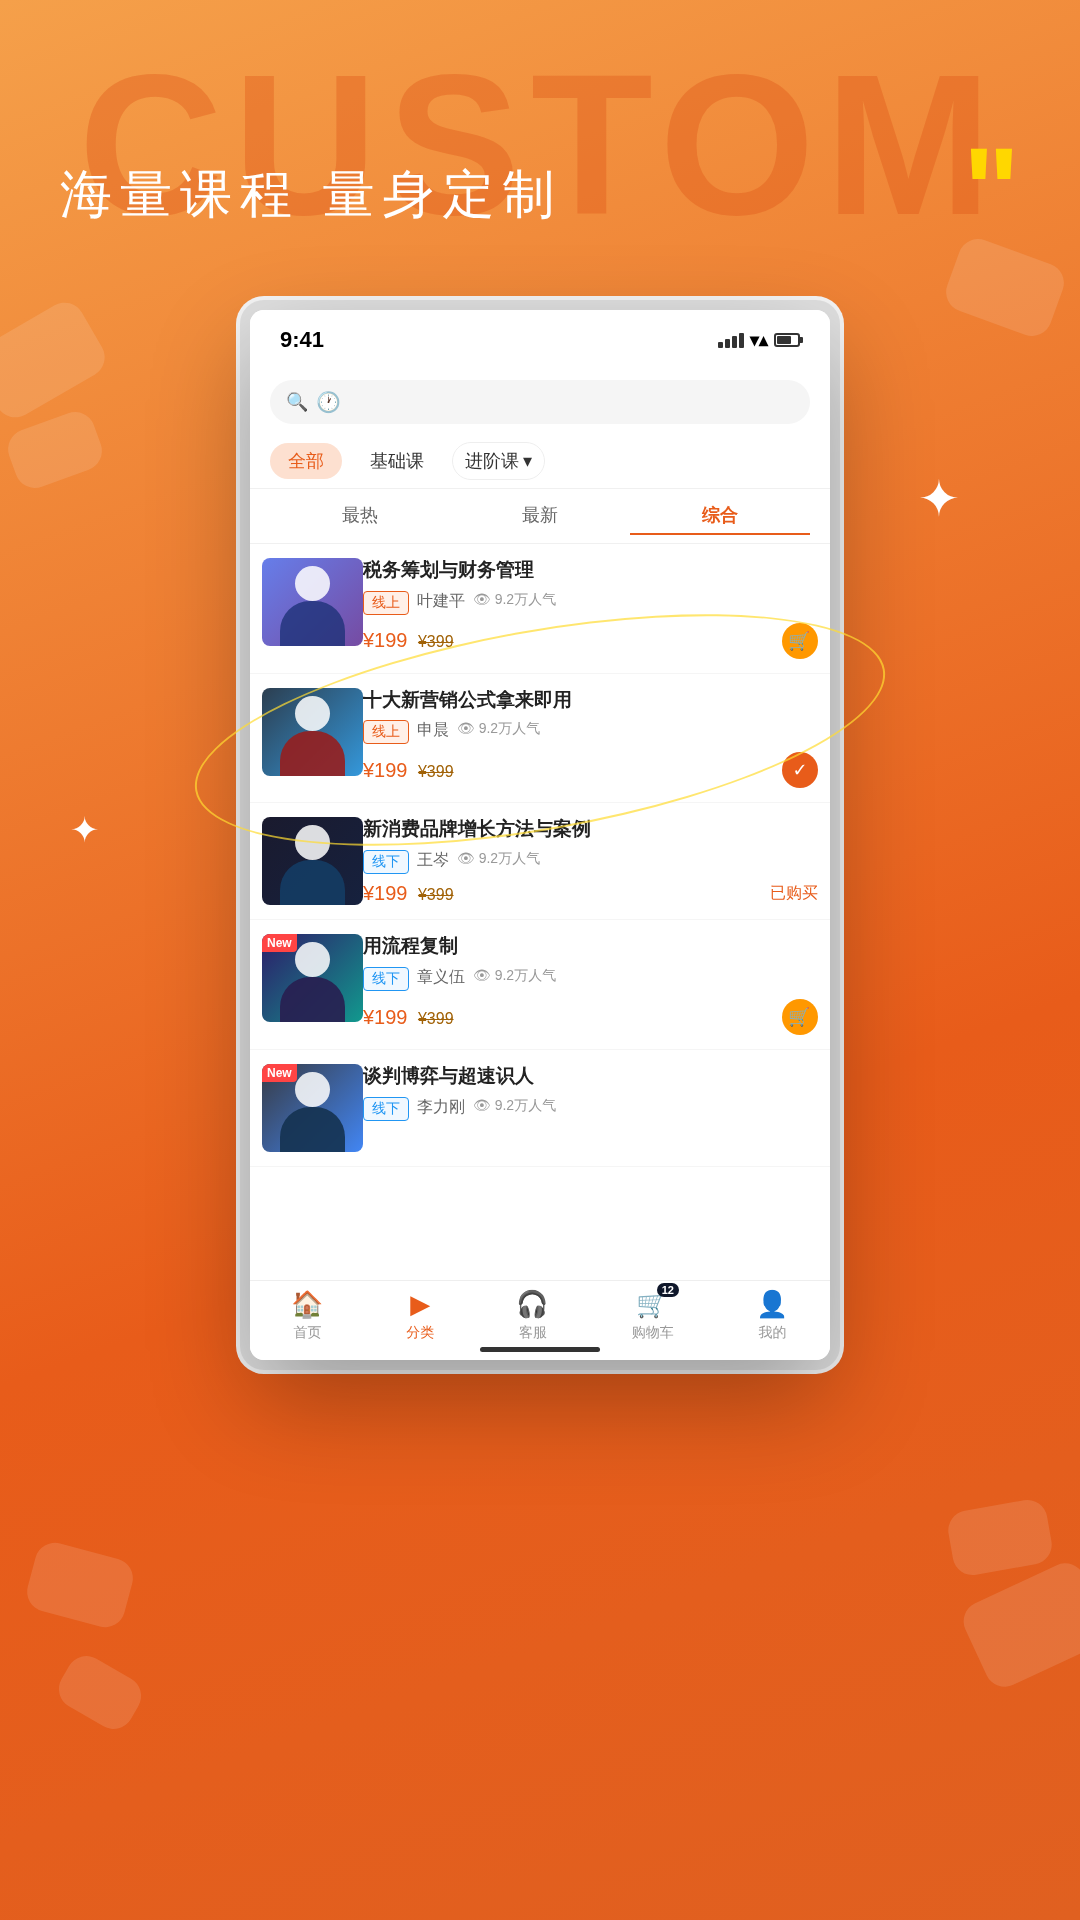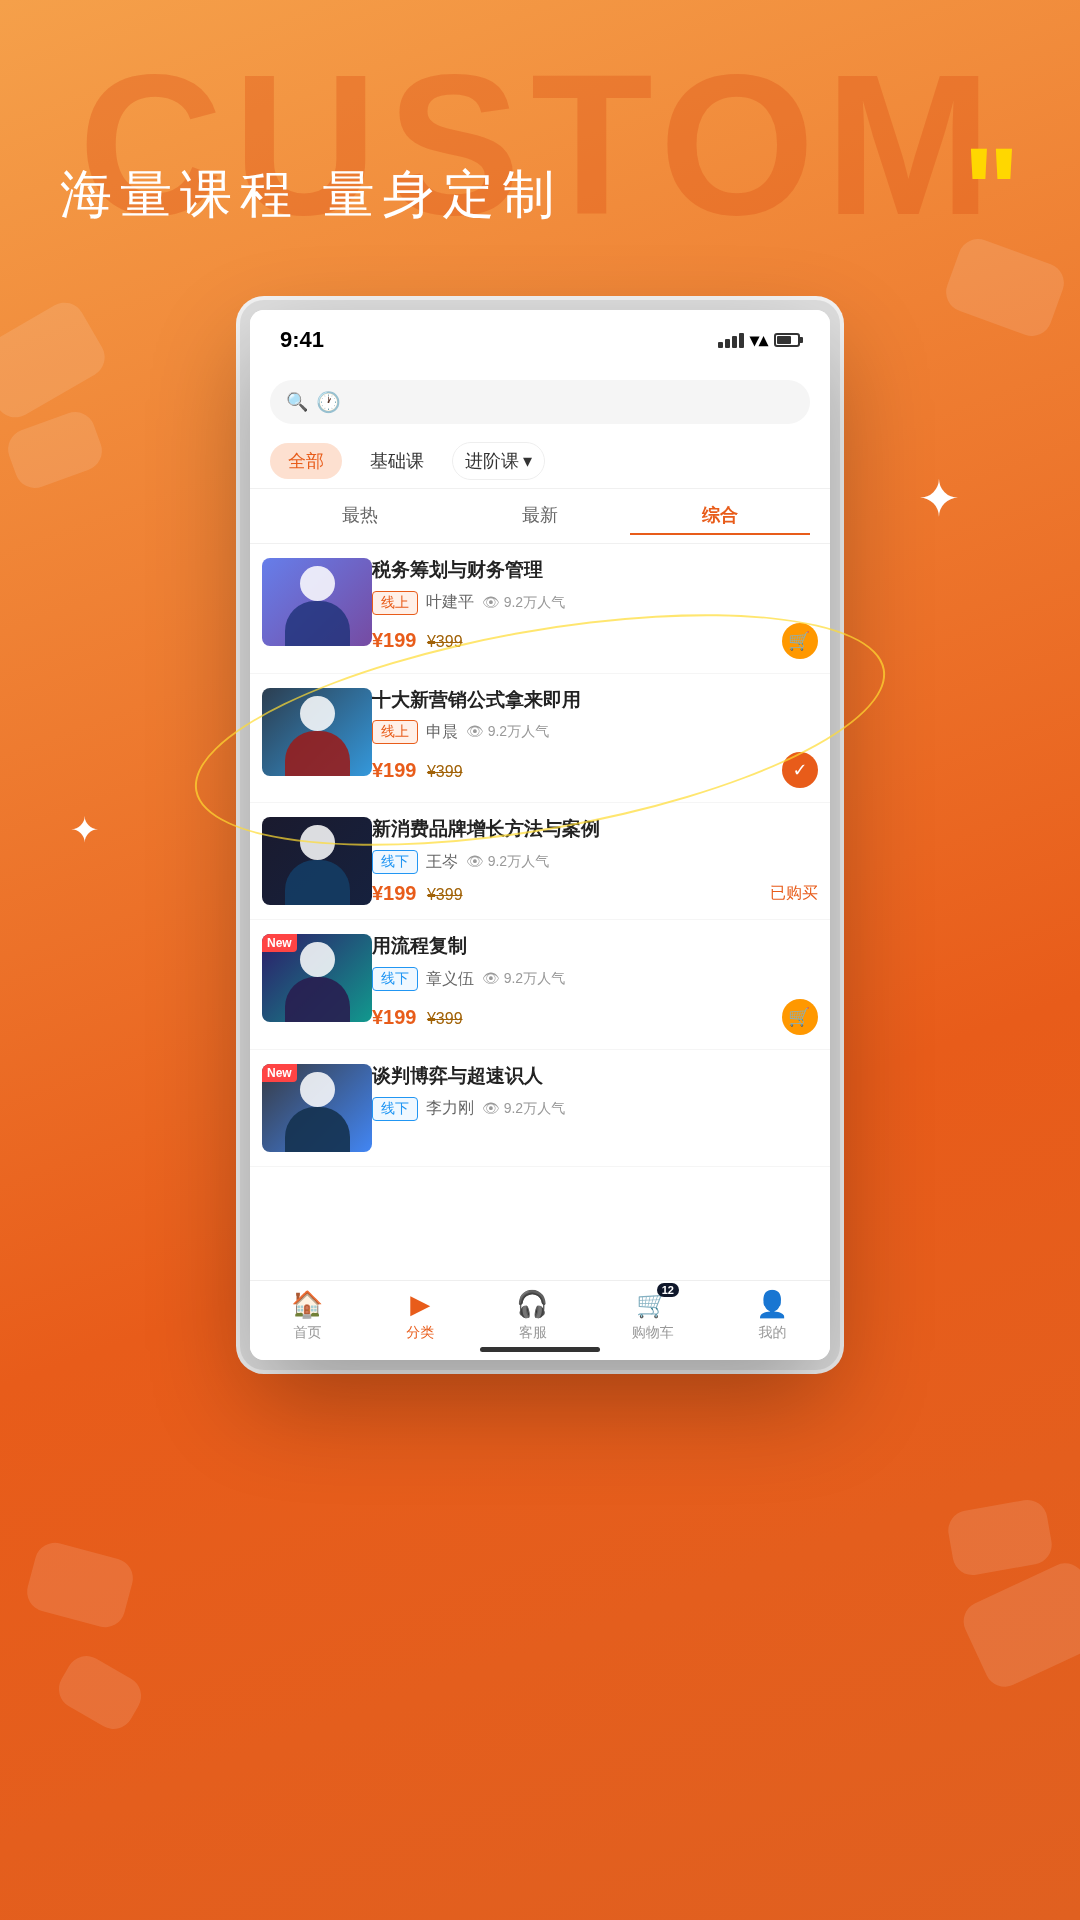--- a/index.html
+++ b/index.html
@@ -232,21 +232,21 @@
       background: white;
     }
     .course-item {
       display: flex;
       padding: 14px 12px;
       border-bottom: 1px solid #f5f5f5;
       gap: 0;
       position: relative;
     }
     .course-thumb {
-      width: 110px;
+      width: 101px;
       height: 88px;
       border-radius: 8px;
       overflow: hidden;
       flex-shrink: 0;
       background: #ccc;
       position: relative;
     }
     .new-badge {
       position: absolute;
       top: 0;
@@ -256,21 +256,21 @@
       font-size: 12px;
       padding: 2px 5px;
       border-radius: 4px 0 4px 0;
       font-weight: 600;
       z-index: 2;
     }
     .course-info { flex: 1; }
     .course-title { font-size: 19px; font-weight: 600; color: #222; margin-bottom: 8px; line-height: 1.3; }
     .course-meta {
       display: flex;
-      align-items: center;
+      align-items: flex-start;
       gap: 8px;
       margin-bottom: 8px;
     }
     .tag-online {
       background: #fff0e8;
       color: #e85c1a;
       border: 1px solid #e85c1a;
       font-size: 14px;
       padding: 2px 8px;
       border-radius: 4px;
@@ -283,21 +283,21 @@
       padding: 2px 8px;
       border-radius: 4px;
     }
     .teacher-name { font-size: 16px; color: #666; }
     .view-count { font-size: 14px; color: #999; display: flex; align-items: center; gap: 4px; }
     .course-price-row {
       display: flex;
       align-items: center;
       justify-content: space-between;
     }
-    .price-current { color: #e85c1a; font-size: 20px; font-weight: 700; }
+    .price-current { color: #e85c1a; font-size: 20px; font-weight: 400; }
     .price-original { color: #a16207; font-size: 16px; text-decoration: line-through; margin-left: 6px; }
     .purchased-tag { color: #e85c1a; font-size: 16px; }
     .cart-btn {
       width: 36px;
       height: 36px;
       background: #FF9800;
       border-radius: 50%;
       display: flex;
       align-items: center;
       justify-content: center;

